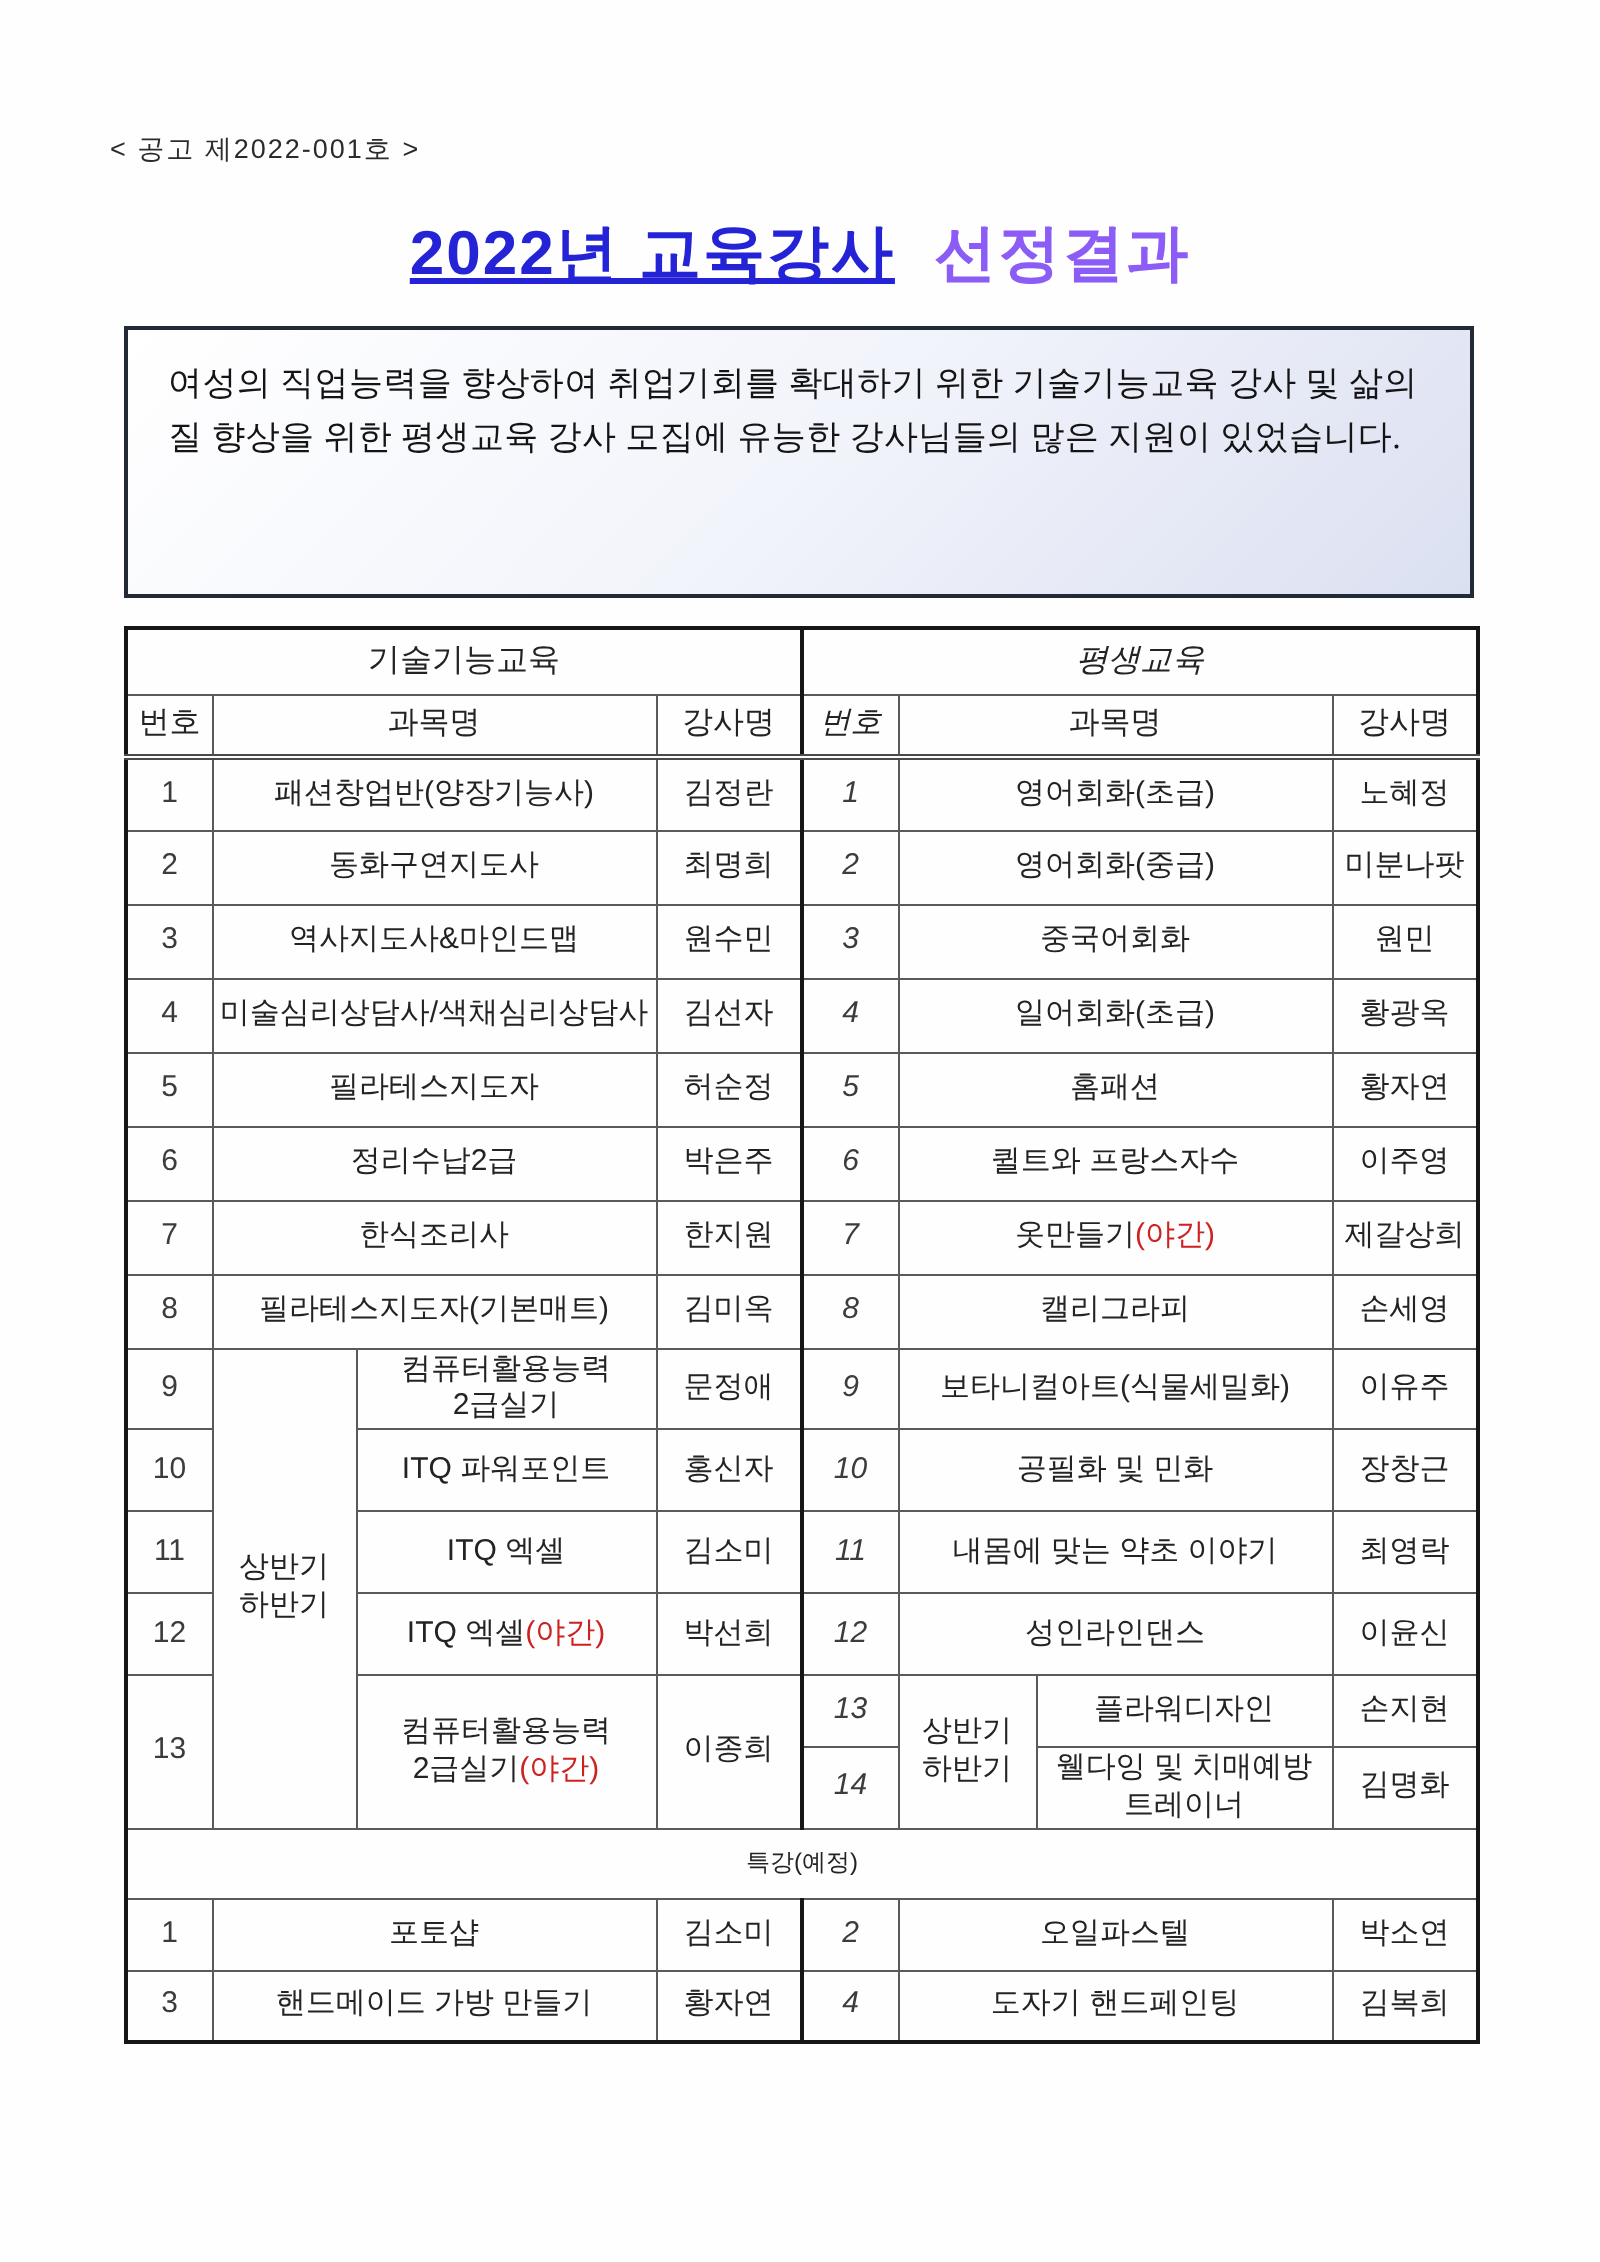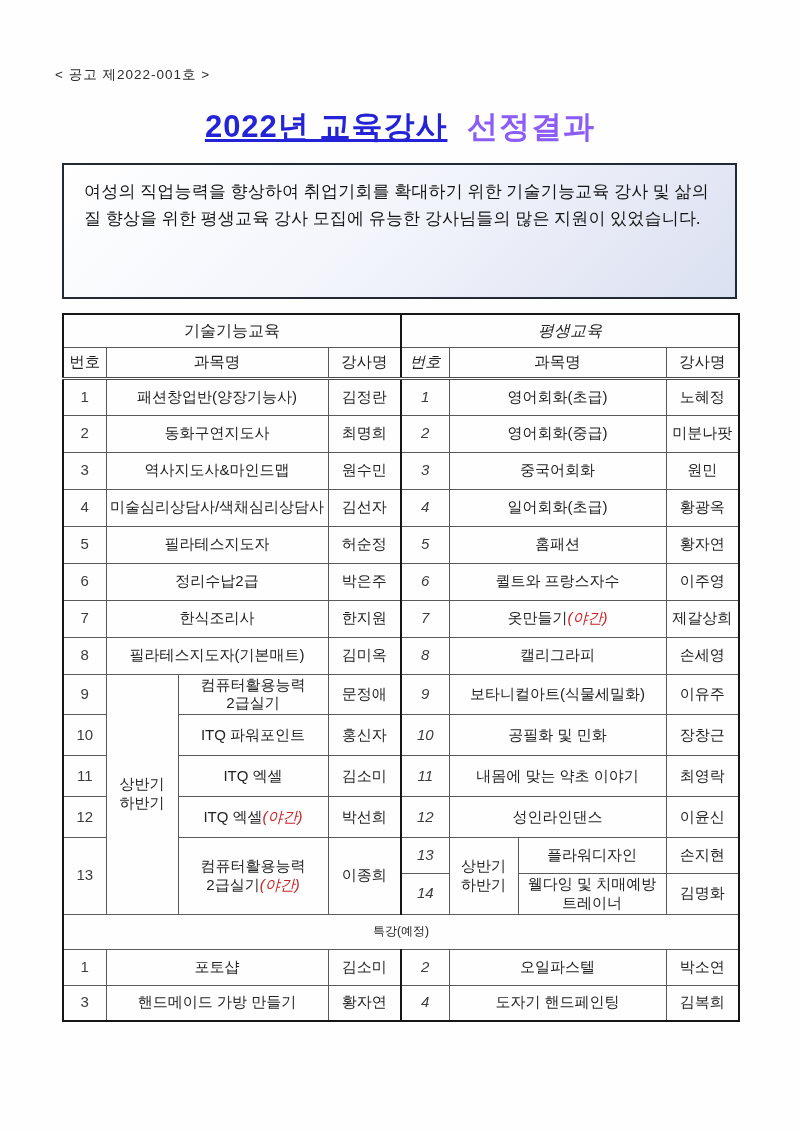--- a/index.html
+++ b/index.html
@@ -29,21 +29,21 @@
   td.mid { border-left:2px solid #161616;font-style:italic; }
   tr.cat td { height:33px; font-size:16px; }
   tr.colhead td { height:31px; font-size:15.5px; border-bottom:3px double #4a4a4a;margin-left:37px; }
   tr.r td { height:37px; }
   tr.r9 td { height:40px; }
   tr.rs td { height:41px; }
   tr.r13 td { height:36px; }
   tr.spec-head td { height:35px; font-size:12px; }
   tr.spec td { height:36px; }
   .num { color:#3c3c3c; }
-  .night { color:#cc2222;font-style:italic; }
+  .night { color:#cc2222; }
 </style>
 </head>
 <body>
 
 <div class="page">
 
   <div class="notice">&lt; 공고 제2022-001호 &gt;</div>
 
   <div class="title">
     <span class="blue">2022년 교육강사</span>

